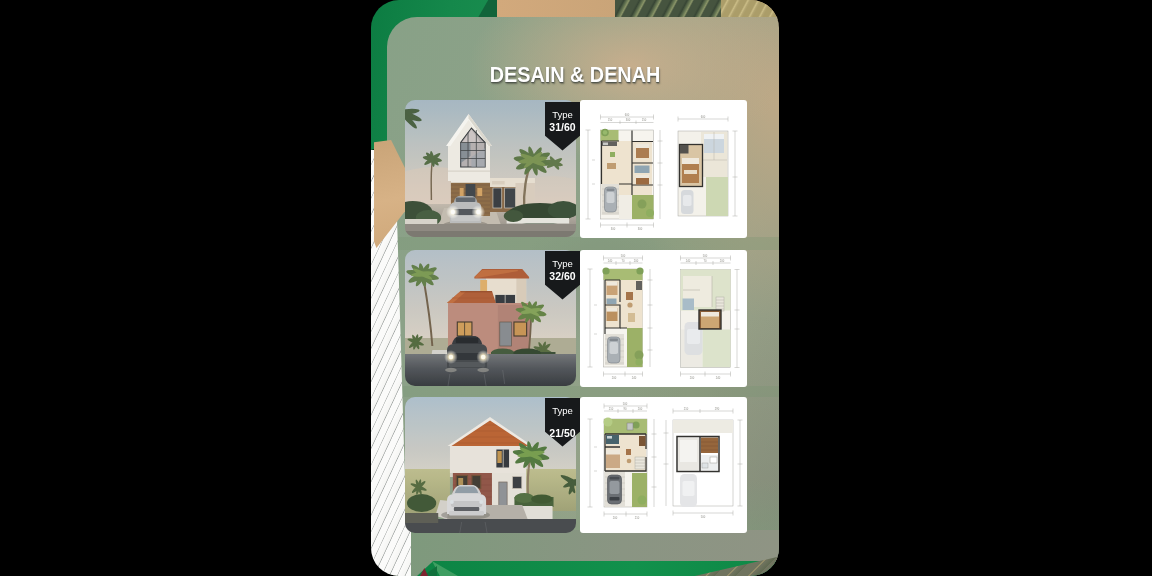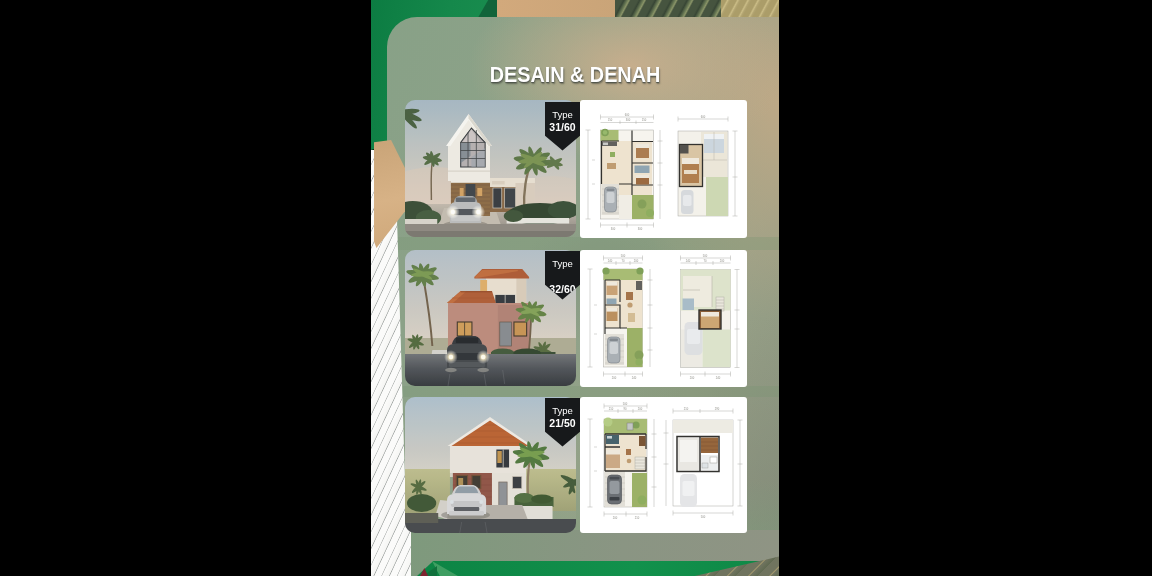--- a/index.html
+++ b/index.html
@@ -1,17 +1,17 @@
 <!DOCTYPE html>
 <html><head>
 <meta charset="utf-8">
 <style>
   html,body{margin:0;padding:0;background:#000;}
   #stage{position:relative;width:1152px;height:576px;background:#000;overflow:hidden;font-family:"Liberation Sans",sans-serif;}
-  #page{position:absolute;left:371px;top:0;width:408px;height:576px;overflow:hidden;}
+  #page{position:absolute;left:371px;top:0;width:408px;height:576px;overflow:hidden;border-radius:28px;}
   .abs{position:absolute;}
   svg{display:block;}
 </style>
 </head>
 <body>
 <div id="stage">
   <div id="page">
 
     <div class="abs" style="left:0;top:0;width:134px;height:150px;background:linear-gradient(100deg,#0c7c42 0%,#15884b 50%,#1b8f50 100%);clip-path:polygon(0 0,100% 0,100% 20%,44px 20%,44px 92%,0 100%);"></div>
 
@@ -441,26 +441,26 @@
       <rect x="0" y="0" width="175" height="136" fill="#cfc6b8" opacity="0.07"></rect>
     </svg>
 
     <div class="abs" style="left:174px;top:101.5px;width:35px;height:49px;background:#17191b;clip-path:polygon(0 0,100% 0,100% 70%,50% 100%,0 70%);text-align:center;color:#fff;">
       <div style="font-size:9.5px;margin-top:7px;">Type</div>
       <div style="font-size:10.5px;font-weight:bold;margin-top:1px;">31/60</div>
     </div>
 
     <div class="abs" style="left:174px;top:250.5px;width:35px;height:49px;background:#17191b;clip-path:polygon(0 0,100% 0,100% 70%,50% 100%,0 70%);text-align:center;color:#fff;">
       <div style="font-size:9.5px;margin-top:7px;">Type</div>
-      <div style="font-size:10.5px;font-weight:bold;margin-top:14px;">32/60</div>
+      <div style="font-size:10.5px;font-weight:bold;margin-top:1px;">32/60</div>
     </div>
 
     <div class="abs" style="left:174px;top:397.5px;width:35px;height:49px;background:#17191b;clip-path:polygon(0 0,100% 0,100% 70%,50% 100%,0 70%);text-align:center;color:#fff;">
       <div style="font-size:9.5px;margin-top:7px;">Type</div>
-      <div style="font-size:10.5px;font-weight:bold;margin-top:1px;">21/50</div>
+      <div style="font-size:10.5px;font-weight:bold;margin-top:11px;">21/50</div>
     </div>
 
     <svg class="abs" style="left:209px;top:100px;border-radius:3px;" width="167" height="138" viewBox="0 0 167 138">
       <rect x="0" y="0" width="167" height="138" fill="#ffffff"></rect>
 
       <g>
         <rect x="20.5" y="30" width="53" height="89" fill="#f6f4ee" stroke="#a8a8a2" stroke-width="0.5"></rect>
 
         <rect x="20.5" y="30" width="18" height="11" fill="#a8bc74"></rect>
         <circle cx="25" cy="32.5" r="3.8" fill="#7fa058"></circle>

